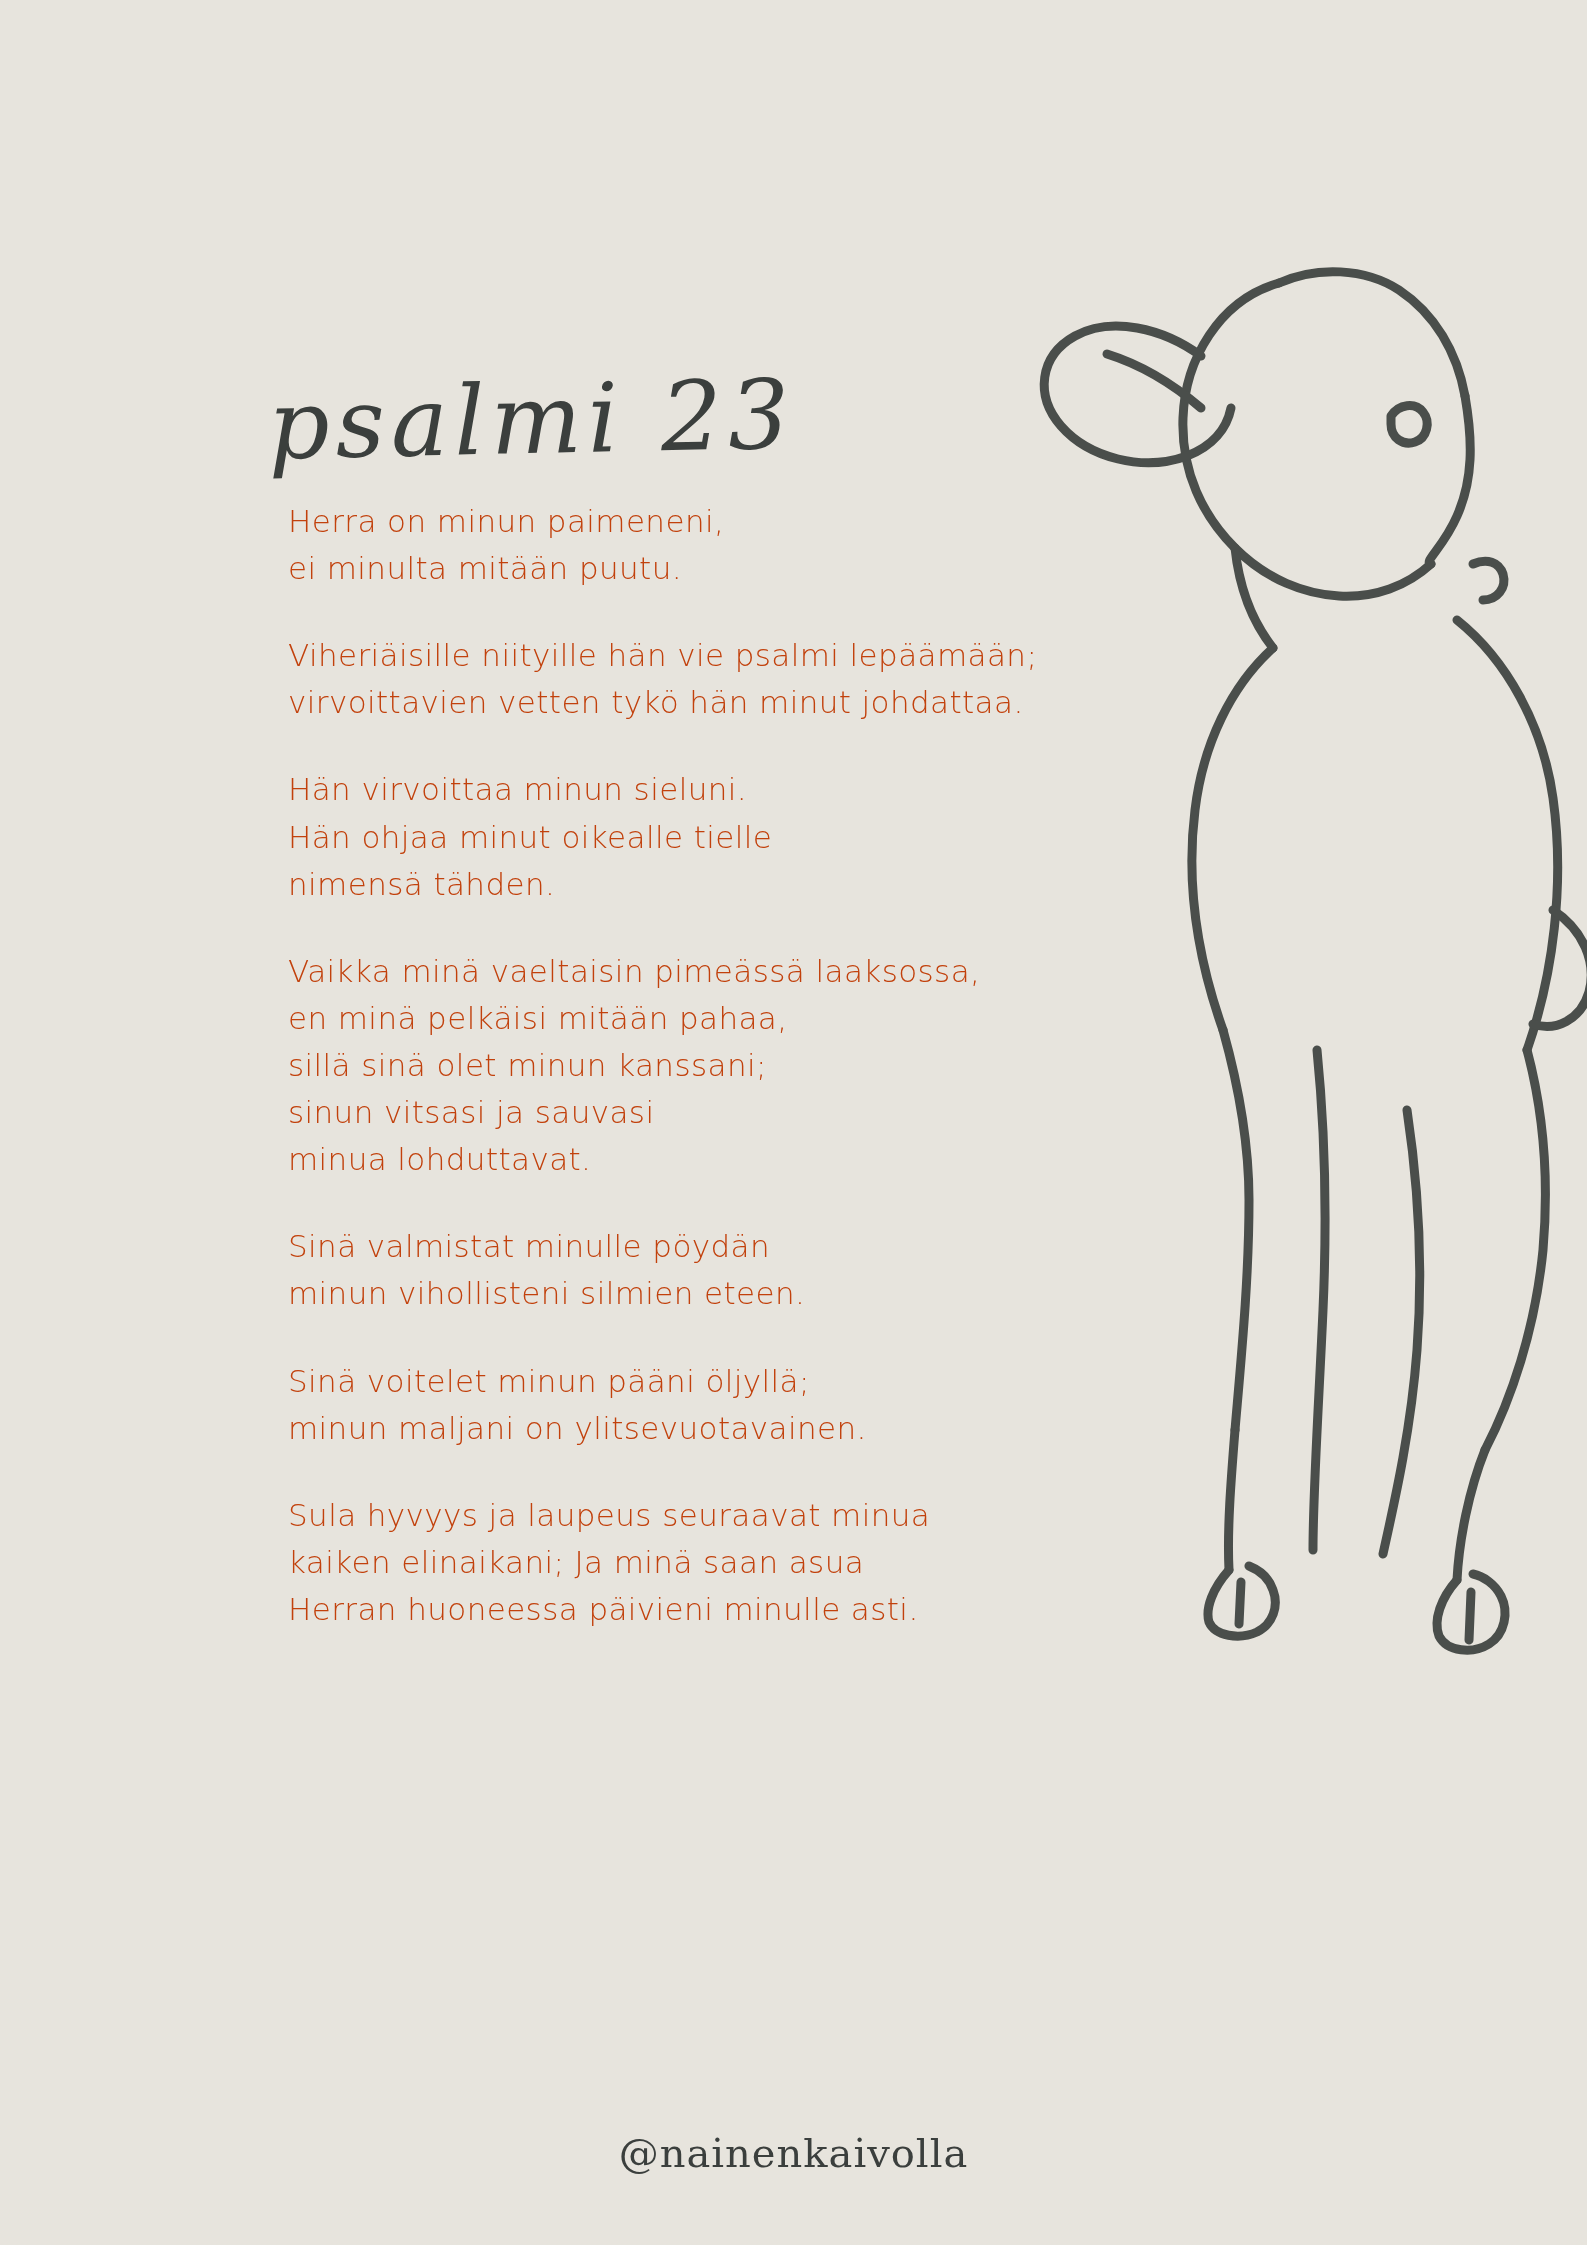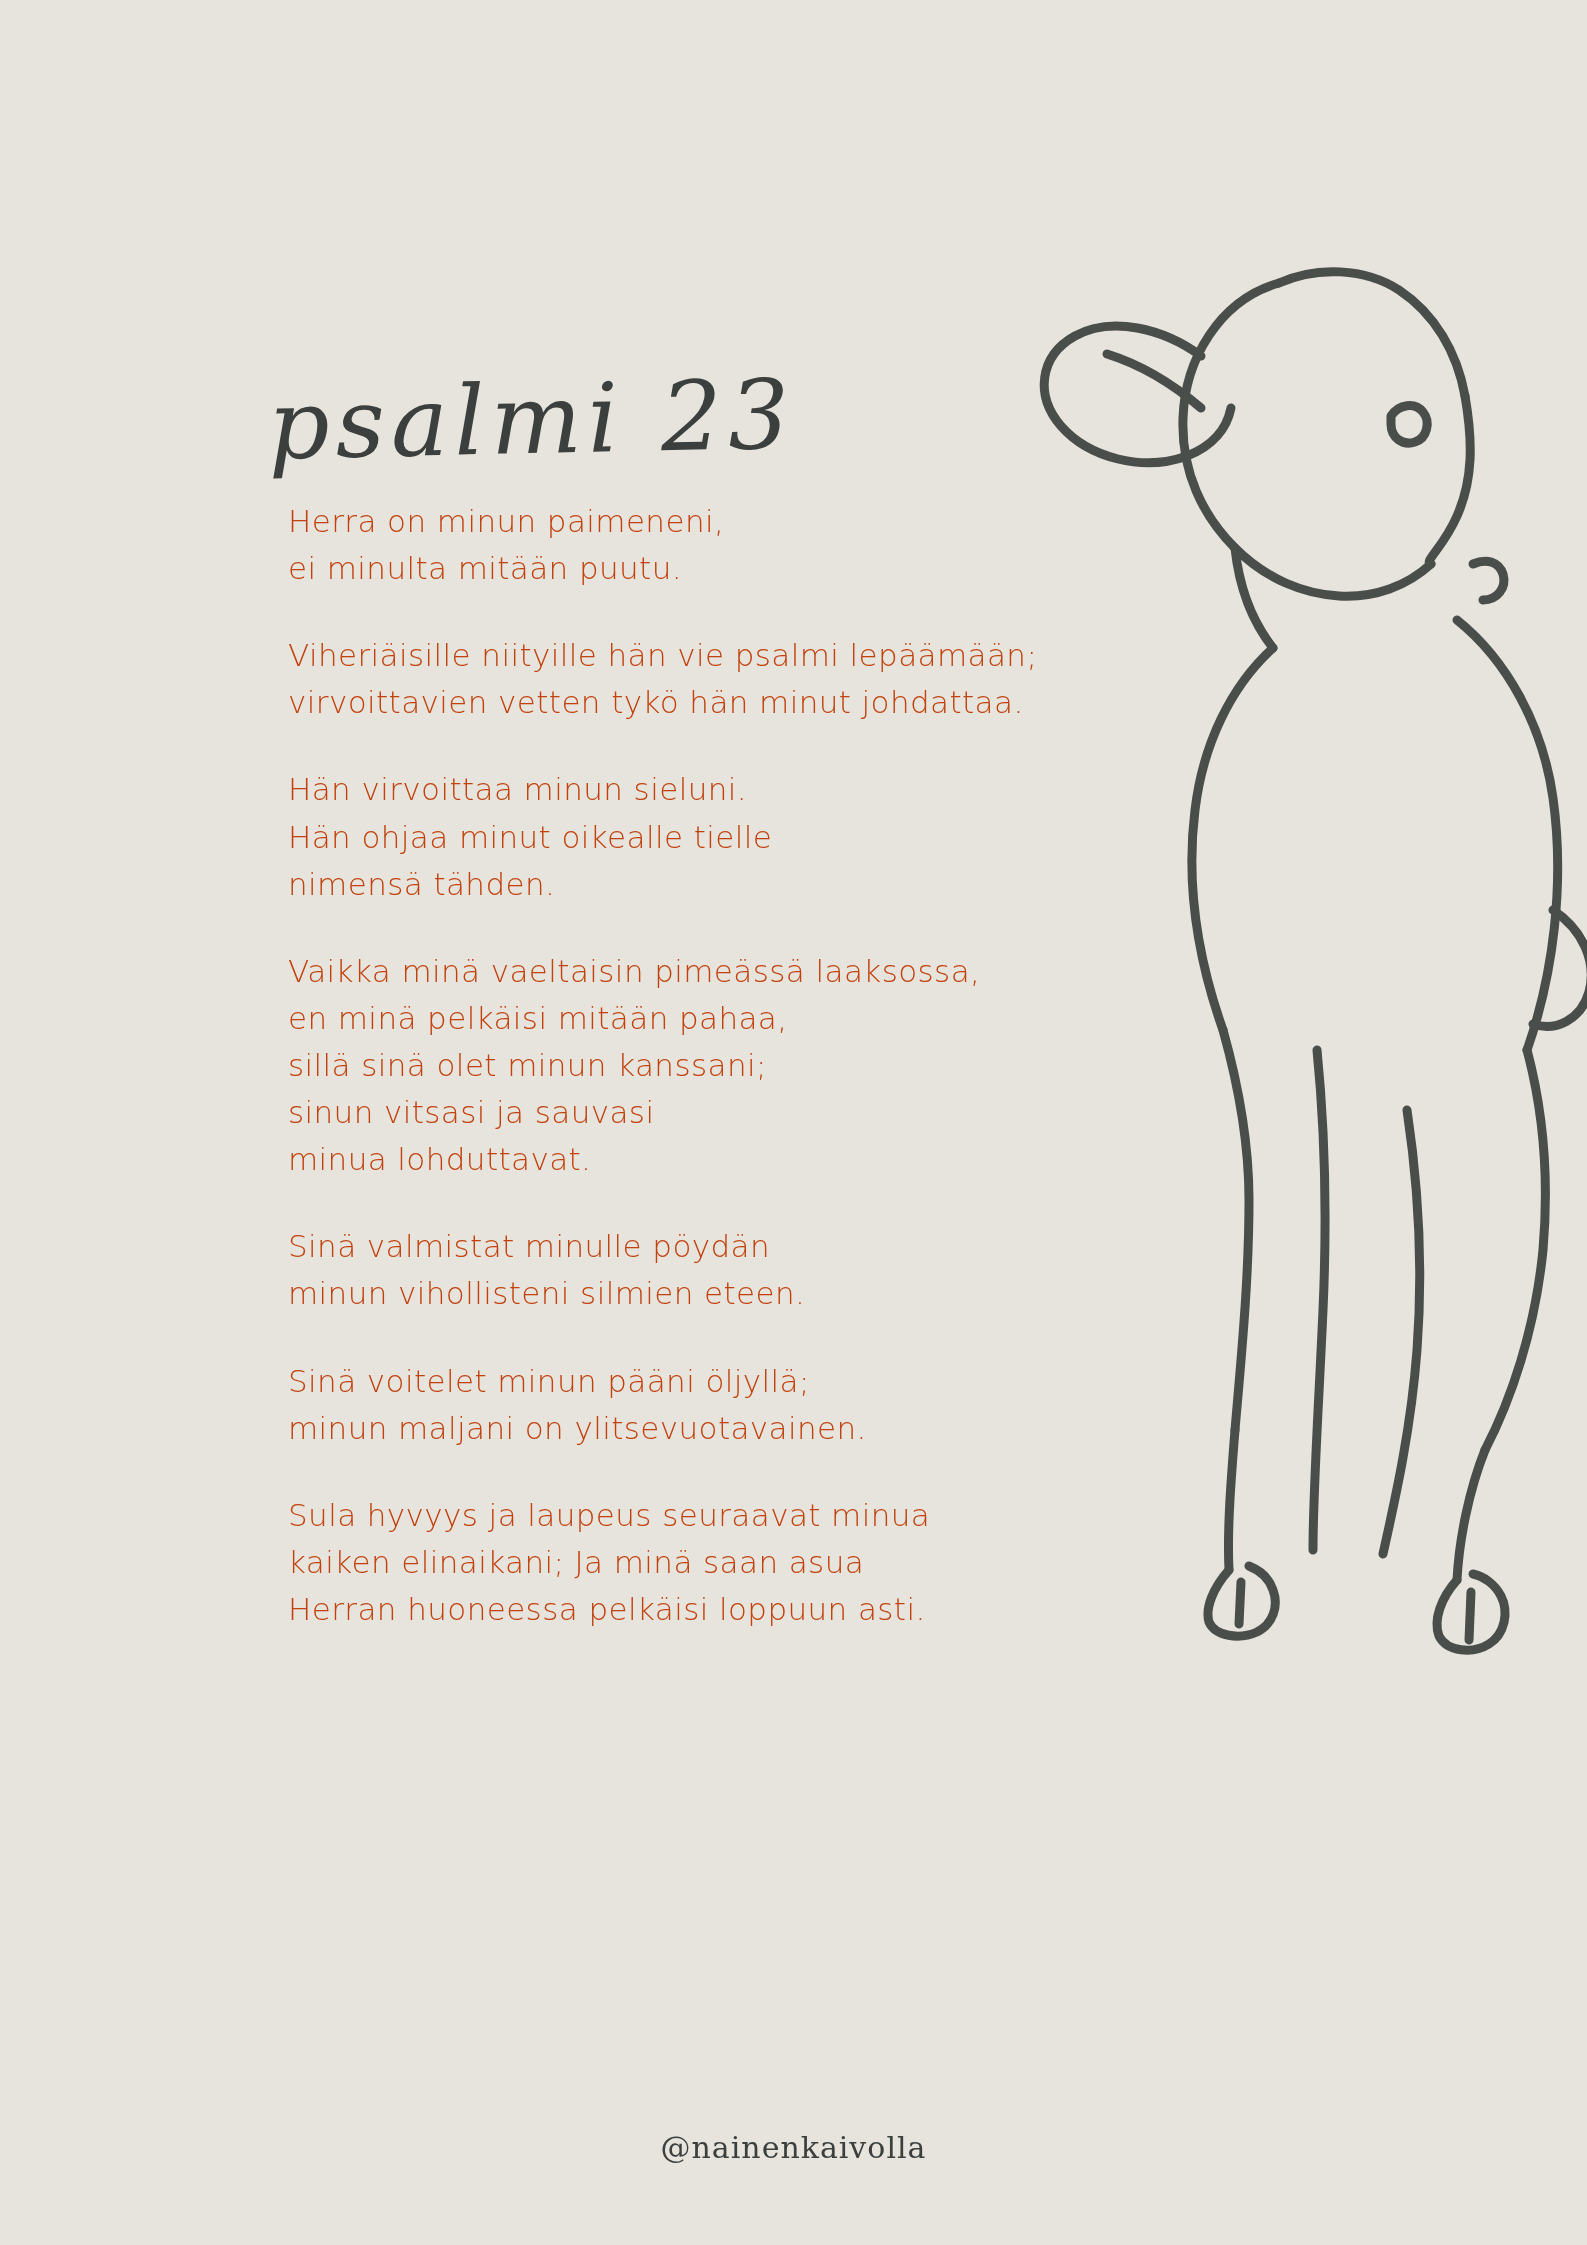--- a/index.html
+++ b/index.html
@@ -62,21 +62,21 @@
   }
 
   
   .handle {
     position: absolute;
     left: 0;
     right: 0;
     top: 2130px;
     text-align: center;
     font-family: "DejaVu Serif", serif;
-    font-size: 30px;
+    font-size: 40px;
     letter-spacing: 1px;
     color: #3b3f3d;
   }
 
   
   .lamb {
     position: absolute;
     right: -20px;
     top: 150px;
     width: 620px;
@@ -121,21 +121,21 @@
       <span class="line">Sinä valmistat minulle pöydän</span>
       <span class="line">minun vihollisteni silmien eteen.</span>
     </p>
     <p class="stanza">
       <span class="line">Sinä voitelet minun pääni öljyllä;</span>
       <span class="line">minun maljani on ylitsevuotavainen.</span>
     </p>
     <p class="stanza">
       <span class="line">Sula hyvyys ja laupeus seuraavat minua</span>
       <span class="line">kaiken elinaikani; Ja minä saan asua</span>
-      <span class="line">Herran huoneessa pelkäisi loppuun asti.</span>
+      <span class="line">Herran huoneessa päivieni minulle asti.</span>
     </p>
   </div>
 
   <div class="lamb">
     <svg viewBox="0 0 620 1830" fill="none" xmlns="http://www.w3.org/2000/svg" stroke="#4a4e4b" stroke-width="9" stroke-linecap="round" stroke-linejoin="round">
 
       <path d="M292 133 C 232 150, 198 210, 196 268 C 194 322, 216 366, 248 398
                C 280 430, 318 444, 352 446 C 388 448, 420 436, 444 414"></path>
 
       <path d="M292 133 C 330 116, 378 118, 412 140 C 448 164, 470 202, 478 246"></path>

